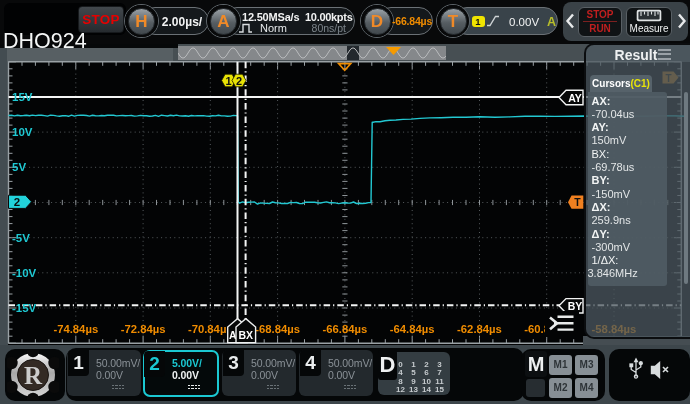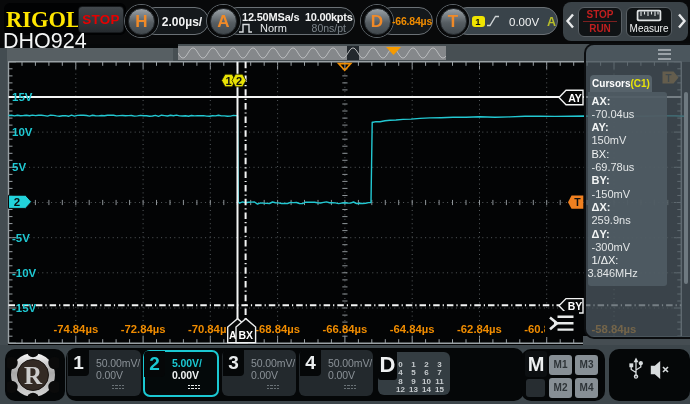--- a/index.html
+++ b/index.html
@@ -67,21 +67,20 @@
 <text x="232.8" y="339" fill="#fff" font-size="10.5" font-weight="700" text-anchor="middle">A</text>
 <path d="M245.8 318.6 L255.6 327 V342.6 H236 V327 Z" fill="#070808" stroke="#eceeee" stroke-width="1.4"></path>
 <text x="245.8" y="339" fill="#fff" font-size="10.5" font-weight="700" text-anchor="middle">BX</text>
 <rect x="545" y="311" width="34" height="26" fill="#030405"></rect>
 <path d="M550 317.5 L557 323.3 L550 329.2" fill="none" stroke="#e8eaea" stroke-width="2.6"></path>
 <path d="M557.5 316.8 H573.5 M554 323.3 H573.5 M557.5 329.6 H573.5" stroke="#e8eaea" stroke-width="2.4"></path>
 </svg>
 
 <div style="position:absolute;left:0;top:0;width:690px;height:44px;background:#08090a"></div>
 <div style="position:absolute;left:4px;top:3px;width:122px;height:32px;background:#010203;border-radius:6px"></div>
-<div style="position:absolute;left:6px;top:7px;font-family:'Liberation Serif',serif;font-weight:700;font-size:22.5px;color:#ffe600">RIGOL</div>
 <div style="position:absolute;left:78px;top:6px;width:46px;height:27px;background:linear-gradient(180deg,#42484d,#262b2f);border-radius:4px;border:1px solid #16191c;box-sizing:border-box;text-align:center;line-height:26px;color:#e60000;font-size:13.5px;font-weight:700;letter-spacing:0.3px">STOP</div>
 <div style="position:absolute;left:141px;top:7px;width:67.5px;height:27.5px;background:#14181b;border:1px solid #6b7176;border-radius:14px;box-sizing:border-box"></div>
     <div style="position:absolute;left:124.2px;top:3.8px;width:34.6px;height:34.6px;border-radius:50%;border:1px solid #5e656a;box-sizing:border-box"></div>
     <div style="position:absolute;left:125.2px;top:4.8px;width:32.6px;height:32.6px;border-radius:50%;background:#08090a"></div>
     <div style="position:absolute;left:128.0px;top:7.5px;width:27px;height:27px;border-radius:50%;background:linear-gradient(180deg,#9aa1a6,#565d62 55%,#41484d);box-sizing:border-box;border:1px solid #2a2f33"></div>
     <div style="position:absolute;left:128.0px;top:7.5px;width:27px;height:27px;line-height:27.5px;text-align:center;color:#f08a28;font-size:17px;font-weight:700">H</div>
 <div style="position:absolute;left:157px;top:14.5px;width:50px;text-align:center;color:#f2f3f3;font-size:12px;font-weight:700">2.00µs/</div>
 <div style="position:absolute;left:223px;top:7px;width:132px;height:27.5px;background:#14181b;border:1px solid #6b7176;border-radius:14px;box-sizing:border-box"></div>
     <div style="position:absolute;left:206.2px;top:3.8px;width:34.6px;height:34.6px;border-radius:50%;border:1px solid #5e656a;box-sizing:border-box"></div>
     <div style="position:absolute;left:207.2px;top:4.8px;width:32.6px;height:32.6px;border-radius:50%;background:#08090a"></div>
@@ -128,20 +127,21 @@
     </svg>
 <div style="position:absolute;left:626px;top:22.5px;width:46px;text-align:center;color:#f0f2f2;font-size:10px">Measure</div>
 <svg width="10" height="16" viewBox="0 0 10 16" style="position:absolute;left:677px;top:13px">
       <path d="M2 1.5 L7.5 8 L2 14.5" fill="none" stroke="#e8eaeb" stroke-width="2.4"></path>
     </svg>
 
 <div style="position:absolute;left:3px;top:29px;color:#f4f6f6;font-size:21.5px">DHO924</div>
 
 <div style="position:absolute;left:583px;top:336px;width:107px;height:12px;background:#454d52"></div>
 <div style="position:absolute;left:584px;top:43px;width:106px;height:296px;background:rgba(76,88,96,0.76);border:2px solid #0b0d0f;border-right:none;border-radius:10px 0 0 10px;box-sizing:border-box"></div>
+<div style="position:absolute;left:590px;top:46.5px;width:92px;text-align:center;color:#eef0f1;font-size:14px;font-weight:700">Result</div>
 <div style="position:absolute;left:658px;top:49px;width:13px;height:12px">
   <div style="height:1.8px;background:#99a1a7;margin-bottom:2.6px"></div>
   <div style="height:1.8px;background:#99a1a7;margin-bottom:2.6px"></div>
   <div style="height:1.8px;background:#99a1a7"></div>
 </div>
 <div style="position:absolute;left:590px;top:74.5px;width:62px;height:17px;background:rgba(88,100,108,0.94);border-radius:4px 4px 0 0;text-align:center;line-height:17px;font-size:10px;font-weight:700;color:#fff">Cursors<span style="color:#e8e408">(C1)</span></div>
 <div style="position:absolute;left:587.5px;top:91.5px;width:79px;height:194px;background:rgba(80,92,100,0.9);border-radius:0 3px 3px 3px">
       <div style="position:absolute;left:4px;top:4.0px;color:#f2f4f4;font-size:11px;font-weight:700;line-height:11px">AX:</div>
       <div style="position:absolute;left:4px;top:17.3px;color:#e3e6e7;font-size:11px;line-height:11px">-70.04us</div>
       <div style="position:absolute;left:4px;top:30.6px;color:#f2f4f4;font-size:11px;font-weight:700;line-height:11px">AY:</div>

